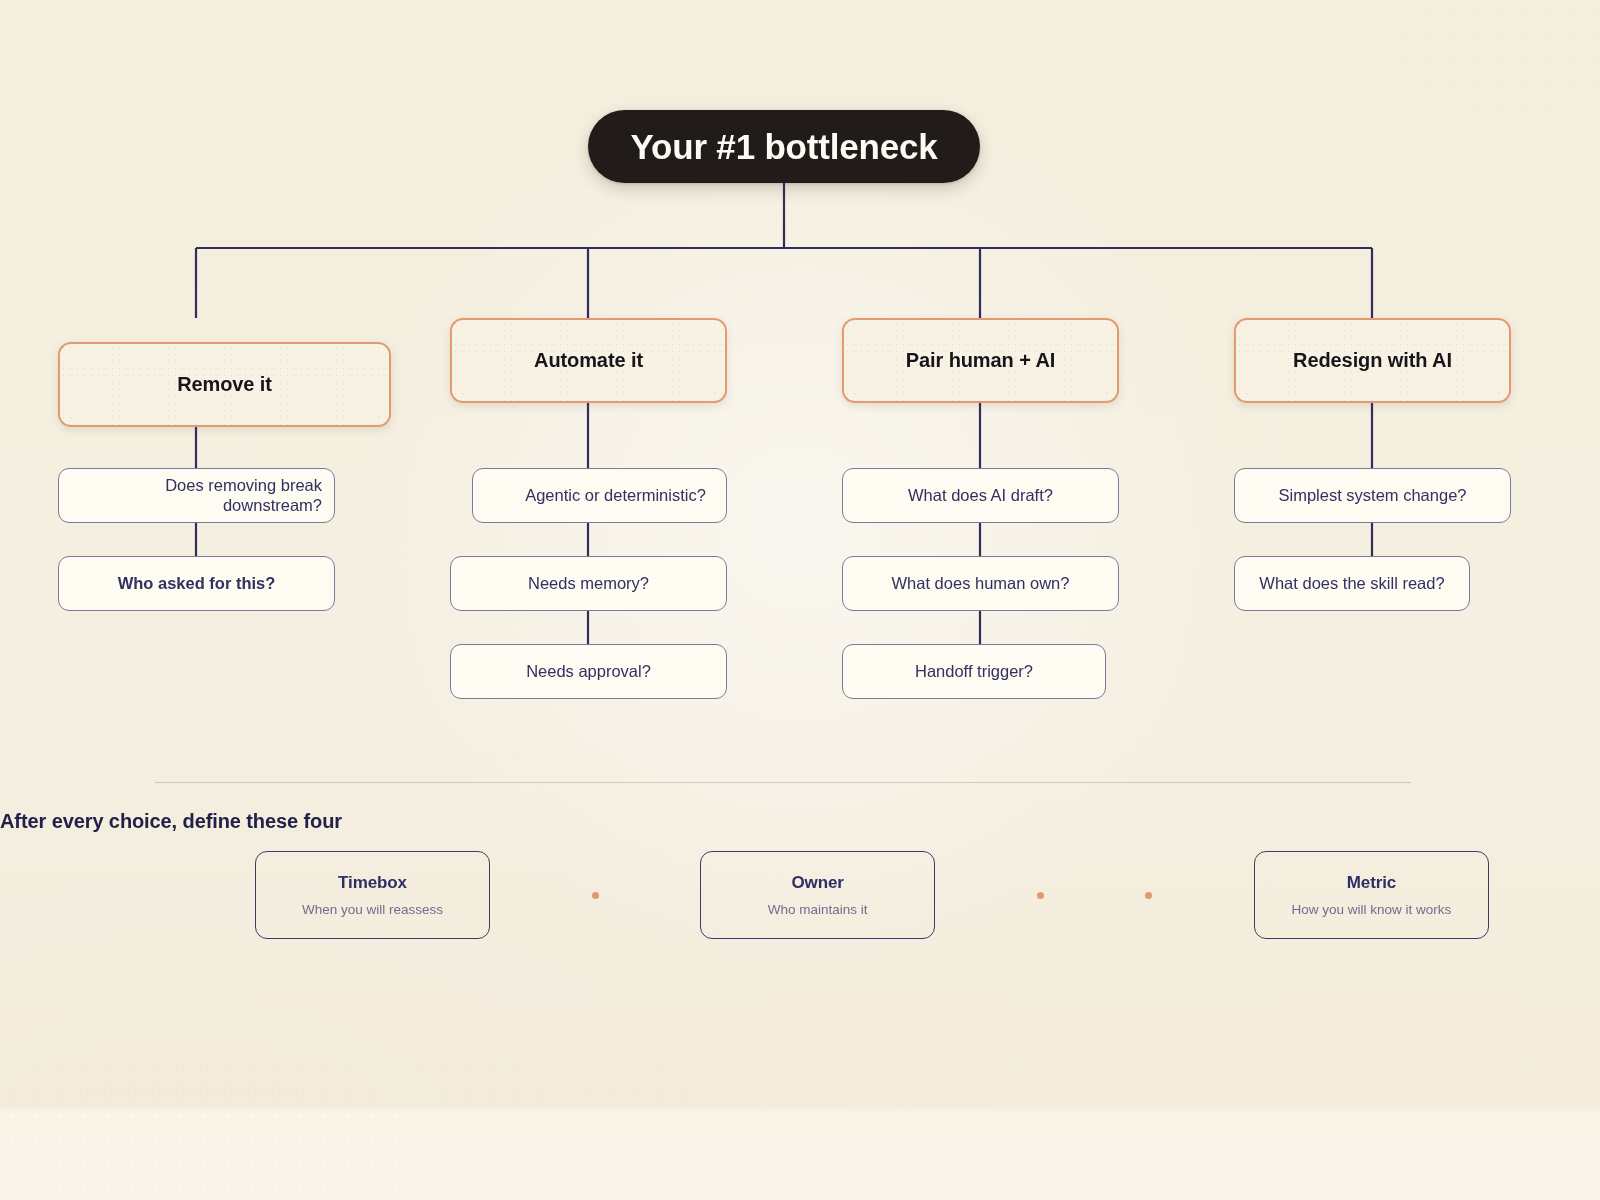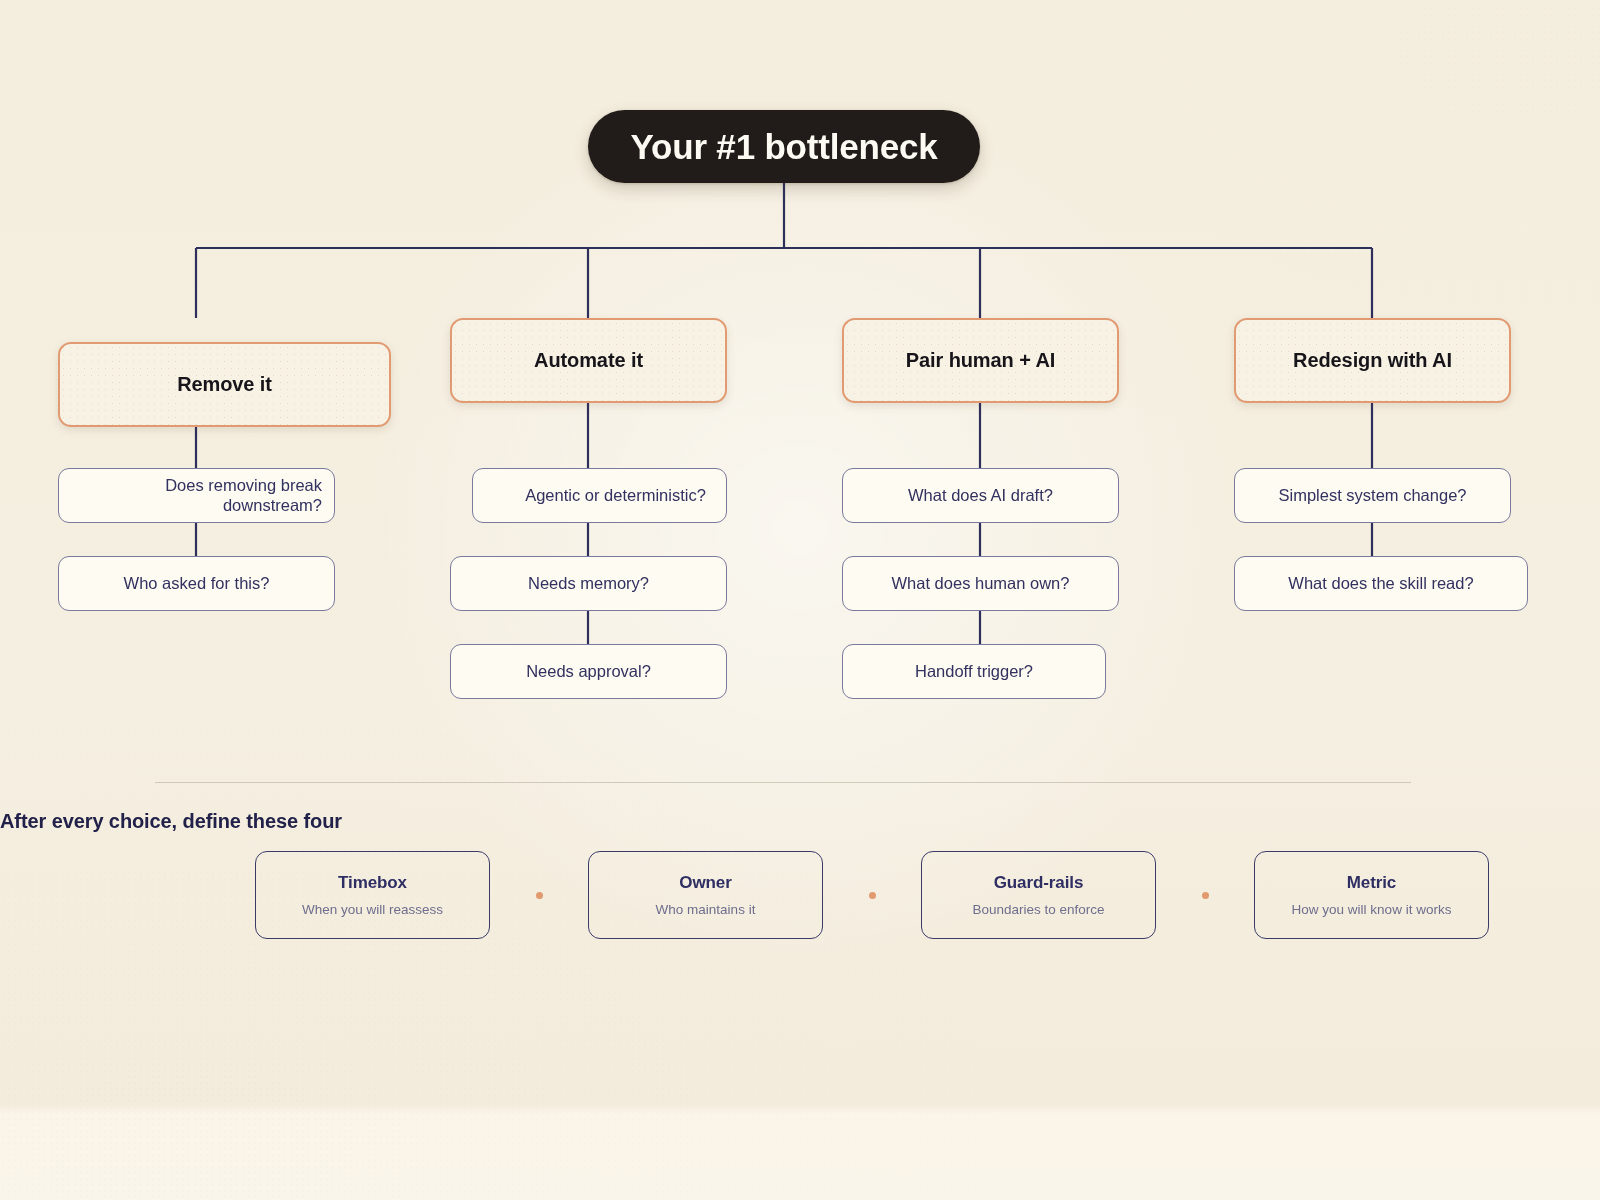--- a/index.html
+++ b/index.html
@@ -219,21 +219,21 @@
   <div class="branch-card" style="left:842px; width:277px; top:318px;">
     <span>Pair human + AI</span>
   </div>
   <div class="branch-card" style="left:1234px; width:277px; top:318px;">
     <span>Redesign with AI</span>
   </div>
 
   <div class="sub-card" style="left:58px; width:277px; top:468px;text-align:right;">
     <span>Does removing break downstream?</span>
   </div>
-  <div class="sub-card" style="left:58px; width:277px; top:556px;">
+  <div class="sub-card" style="left:58px; width:277px; top:556px;font-weight:bold;">
     <span>Who asked for this?</span>
   </div>
 
   <div class="sub-card" style="left:472px; width:255px; top:468px;padding-left:44px;">
     <span>Agentic or deterministic?</span>
   </div>
   <div class="sub-card" style="left:450px; width:277px; top:556px;">
     <span>Needs memory?</span>
   </div>
   <div class="sub-card" style="left:450px; width:277px; top:644px;">
@@ -246,21 +246,21 @@
   <div class="sub-card" style="left:842px; width:277px; top:556px;">
     <span>What does human own?</span>
   </div>
   <div class="sub-card" style="left:842px; width:264px; top:644px;">
     <span>Handoff trigger?</span>
   </div>
 
   <div class="sub-card" style="left:1234px; width:277px; top:468px;">
     <span>Simplest system change?</span>
   </div>
-  <div class="sub-card" style="left:1234px; width:294px; top:556px;">
+  <div class="sub-card" style="left:1234px; width:236px; top:556px;">
     <span>What does the skill read?</span>
   </div>
 
   <div id="divider"></div>
 
   <div id="footer-heading">After every choice, define these four</div>
 
   <div id="footer-row">
 
     <div class="footer-card" style="width:235px;">
@@ -270,24 +270,20 @@
 
     <div class="footer-sep"></div>
 
     <div class="footer-card" style="width:235px;">
       <span class="footer-card-title">Owner</span>
       <span class="footer-card-sub">Who maintains it</span>
     </div>
 
     <div class="footer-sep"></div>
 
-    <div class="footer-card" style="width:235px;">
-      <span class="footer-card-title">Guard-rails</span>
-      <span class="footer-card-sub">Boundaries to enforce</span>
-    </div>
 
     <div class="footer-sep"></div>
 
     <div class="footer-card" style="width:235px;">
       <span class="footer-card-title">Metric</span>
       <span class="footer-card-sub">How you will know it works</span>
     </div>
 
   </div>
 </div>

